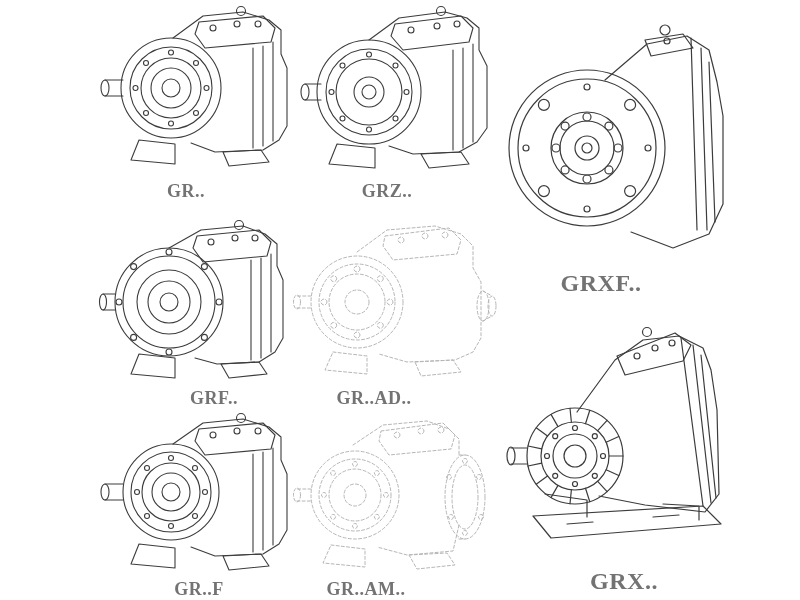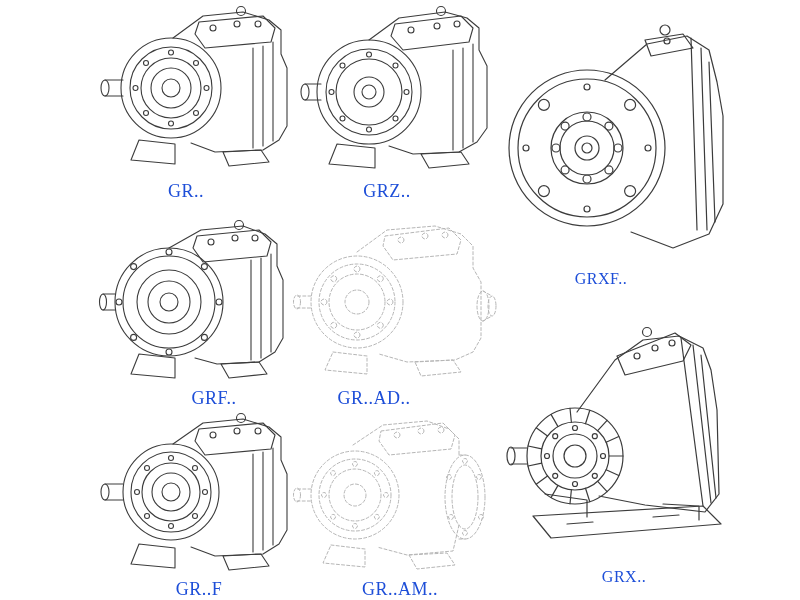--- a/index.html
+++ b/index.html
@@ -1,23 +1,23 @@
 <!DOCTYPE html>
 <html><head>
 <meta charset="utf-8">
 <style>
   html,body{margin:0;padding:0;}
   #page{position:relative;width:800px;height:600px;background:#ffffff;overflow:hidden;
         font-family:"Liberation Serif",serif;}
   figure.model{position:absolute;margin:0;padding:0;}
   figure.model svg{display:block;width:100%;height:100%;}
   .model-label{position:absolute;transform:translateX(-50%);white-space:nowrap;
-        font-family:"Liberation Serif",serif;font-weight:400;font-size:18px;
-        letter-spacing:0.5px;color:#1d4ed8;}
-  .model-label.lg{font-size:16px;}
+        font-family:"Liberation Serif",serif;font-weight:700;font-size:18px;
+        letter-spacing:0.5px;color:#737373;}
+  .model-label.lg{font-size:24px;}
   .solid-line{stroke:#3c3c3c;}
   .ghost-line{stroke:#b6b6b6;stroke-dasharray:3 2.2;}
 </style>
 </head>
 <body>
 
 <div id="page">
 
   <figure class="model" style="left:95px;top:0;width:195px;height:185px">
     <svg viewBox="0 0 195 185">
@@ -276,15 +276,15 @@
           <circle cx="194" cy="72" r="2.5"></circle>
           <circle cx="196" cy="112" r="2.5"></circle>
           <circle cx="180" cy="128" r="2.5"></circle>
           <circle cx="166" cy="112" r="2.5"></circle>
           <circle cx="164" cy="72" r="2.5"></circle>
         <path d="M174,120 L168,146 L122,150 L92,142"></path>
         <path d="M46,140 L80,144 L80,162 L38,158 Z M124,150 L162,148 L170,160 L132,164 Z"></path>
       </g>
     </svg>
   </figure>
-  <div class="model-label" style="left:400px;top:579px">GR..AM..</div>
+  <div class="model-label" style="left:366px;top:579px">GR..AM..</div>
 
 </div>
 
 </body></html>

